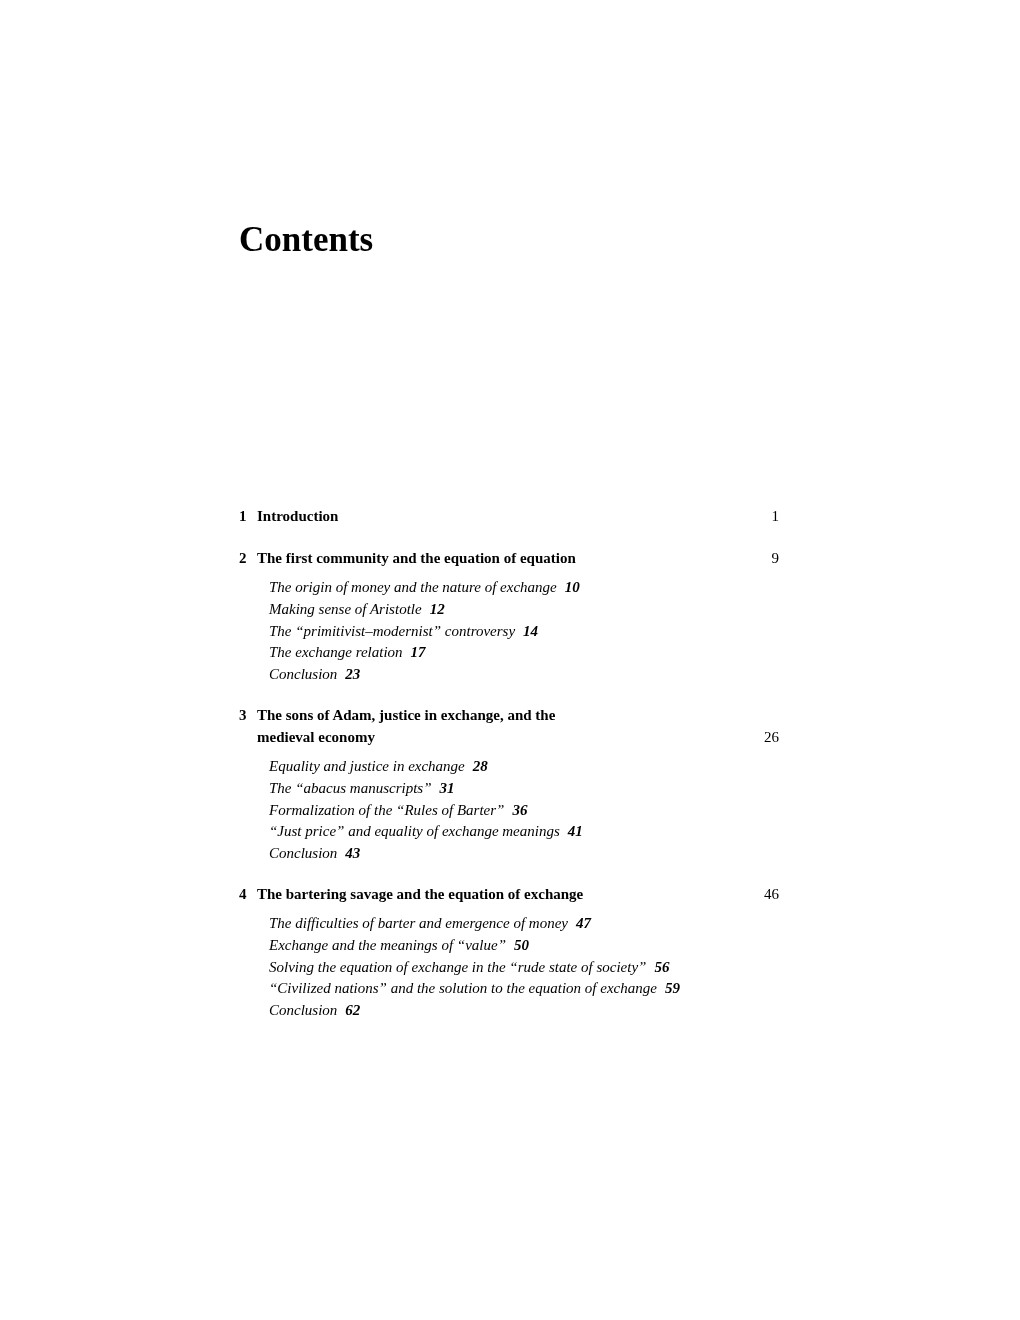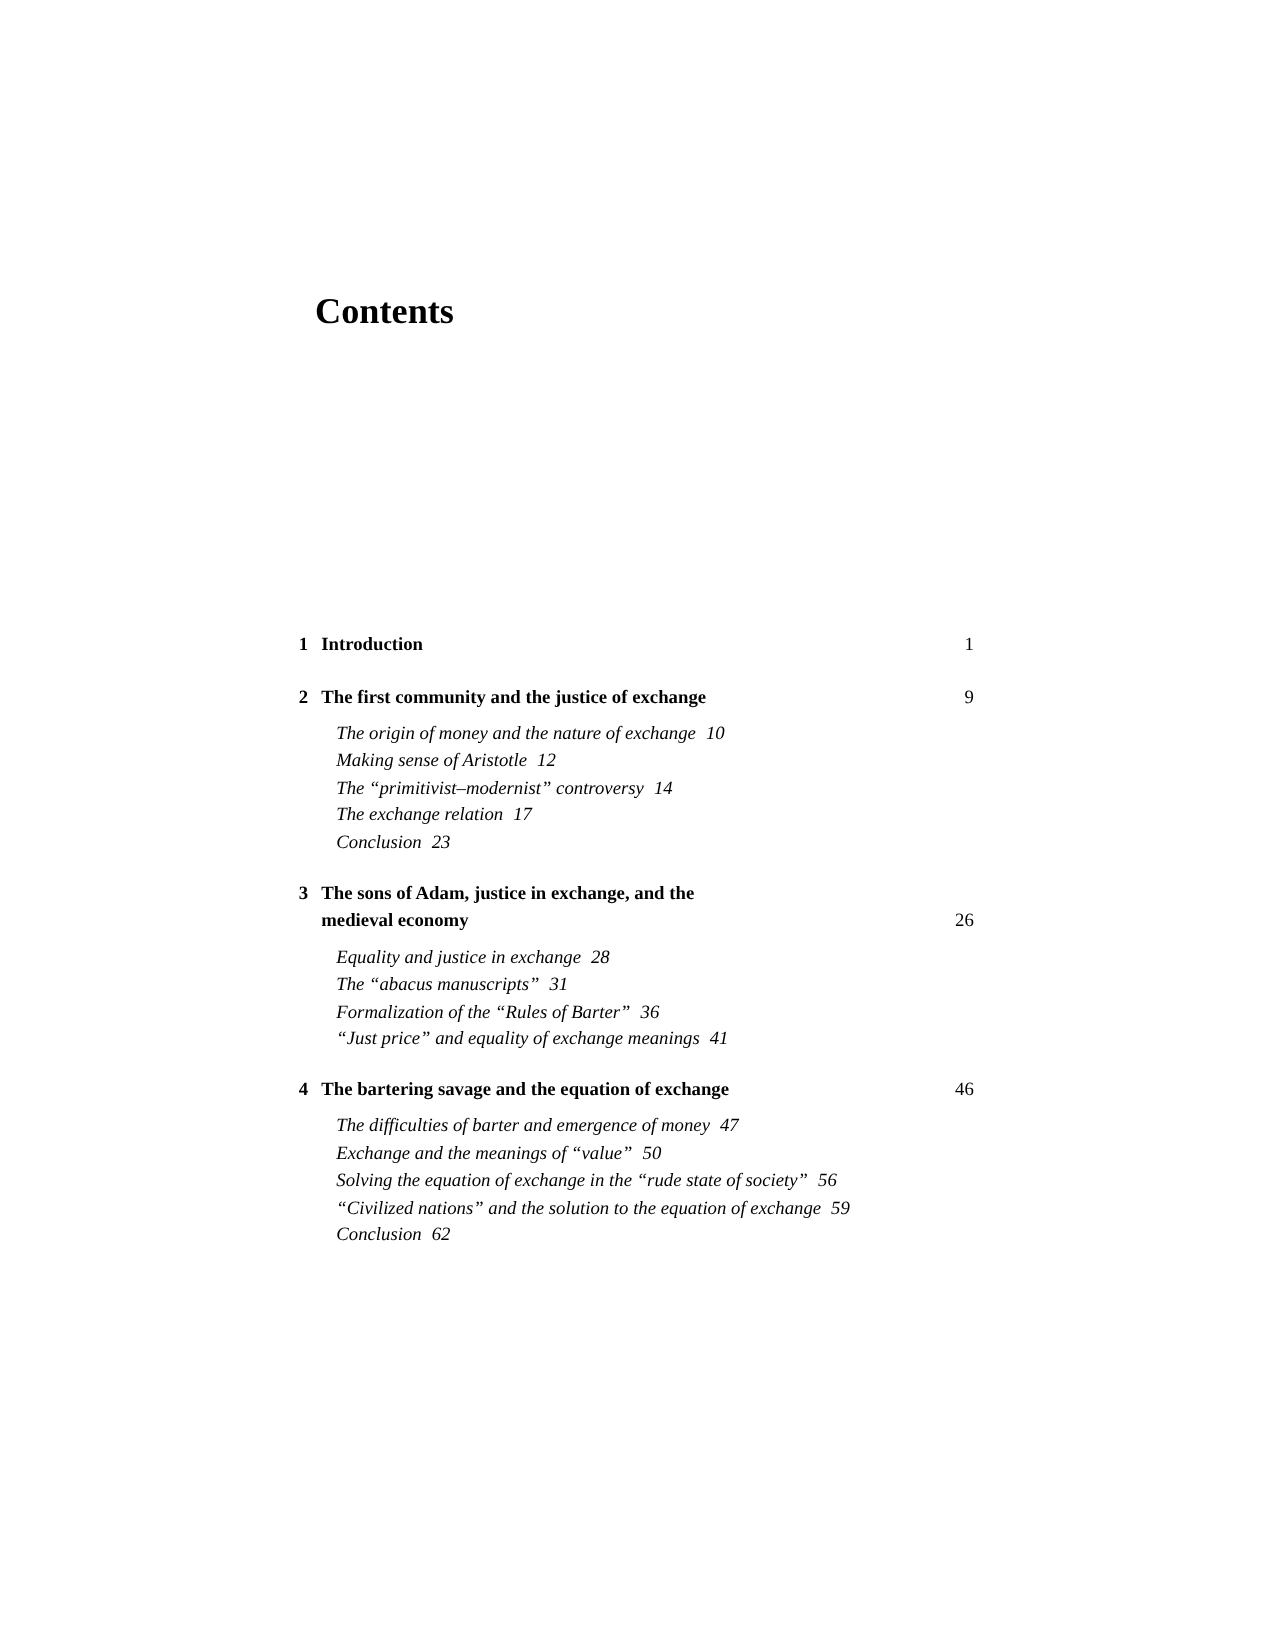--- a/index.html
+++ b/index.html
@@ -1,47 +1,47 @@
 <!DOCTYPE html>
 <html><head>
 <meta charset="utf-8">
 <style>
   html, body { margin: 0; padding: 0; background: #ffffff; }
   body { width: 1020px; height: 1320px; position: relative; overflow: hidden;
          font-family: "Liberation Serif", "DejaVu Serif", serif; color: #000; }
-  .title { position: absolute; left: 239px; top: 220px; font-size: 29px; font-weight: bold; margin: 13px; }
+  .title { position: absolute; left: 239px; top: 220px; font-size: 35px; font-weight: bold; margin: 0; }
   .toc { position: absolute; left: 239px; top: 505px; width: 540px; }
   .chapter { position: relative; }
   .chap-row { position: relative; font-size: 15px; font-weight: bold; line-height: 22px; }
   .chap-num { position: absolute; left: 0; top: 0; }
   .chap-title { display: block; margin-left: 18px; width: 420px; }
   .chap-page { position: absolute; right: 0; bottom: 0; font-weight: normal; }
   .sections { margin-left: 30px; margin-top: 8px; }
   .section { font-size: 15px; font-style: italic; line-height: 21.8px; white-space: nowrap; }
-  .section .pg { margin-left: 8px; }
+  .section .pg { margin-left: 8px; font-weight: bold; }
 </style>
 </head>
 <body>
 
 <h1 class="title">Contents</h1>
 
 <div class="toc">
 
   <div class="chapter">
     <div class="chap-row">
       <span class="chap-num">1</span>
       <span class="chap-title">Introduction</span>
       <span class="chap-page">1</span>
     </div>
   </div>
 
   <div class="chapter" style="margin-top:20px">
     <div class="chap-row">
       <span class="chap-num">2</span>
-      <span class="chap-title">The first community and the justice of exchange</span>
+      <span class="chap-title">The first community and the equation of equation</span>
       <span class="chap-page">9</span>
     </div>
     <div class="sections">
       <div class="section"><span>The origin of money and the nature of exchange</span><span class="pg">10</span></div>
       <div class="section"><span>Making sense of Aristotle</span><span class="pg">12</span></div>
       <div class="section"><span>The “primitivist–modernist” controversy</span><span class="pg">14</span></div>
       <div class="section"><span>The exchange relation</span><span class="pg">17</span></div>
       <div class="section"><span>Conclusion</span><span class="pg">23</span></div>
     </div>
   </div>
@@ -50,20 +50,21 @@
     <div class="chap-row">
       <span class="chap-num">3</span>
       <span class="chap-title" style="width:330px">The sons of Adam, justice in exchange, and the medieval economy</span>
       <span class="chap-page">26</span>
     </div>
     <div class="sections">
       <div class="section"><span>Equality and justice in exchange</span><span class="pg">28</span></div>
       <div class="section"><span>The “abacus manuscripts”</span><span class="pg">31</span></div>
       <div class="section"><span>Formalization of the “Rules of Barter”</span><span class="pg">36</span></div>
       <div class="section"><span>“Just price” and equality of exchange meanings</span><span class="pg">41</span></div>
+      <div class="section"><span>Conclusion</span><span class="pg">43</span></div>
     </div>
   </div>
 
   <div class="chapter" style="margin-top:18px">
     <div class="chap-row">
       <span class="chap-num">4</span>
       <span class="chap-title">The bartering savage and the equation of exchange</span>
       <span class="chap-page">46</span>
     </div>
     <div class="sections">

